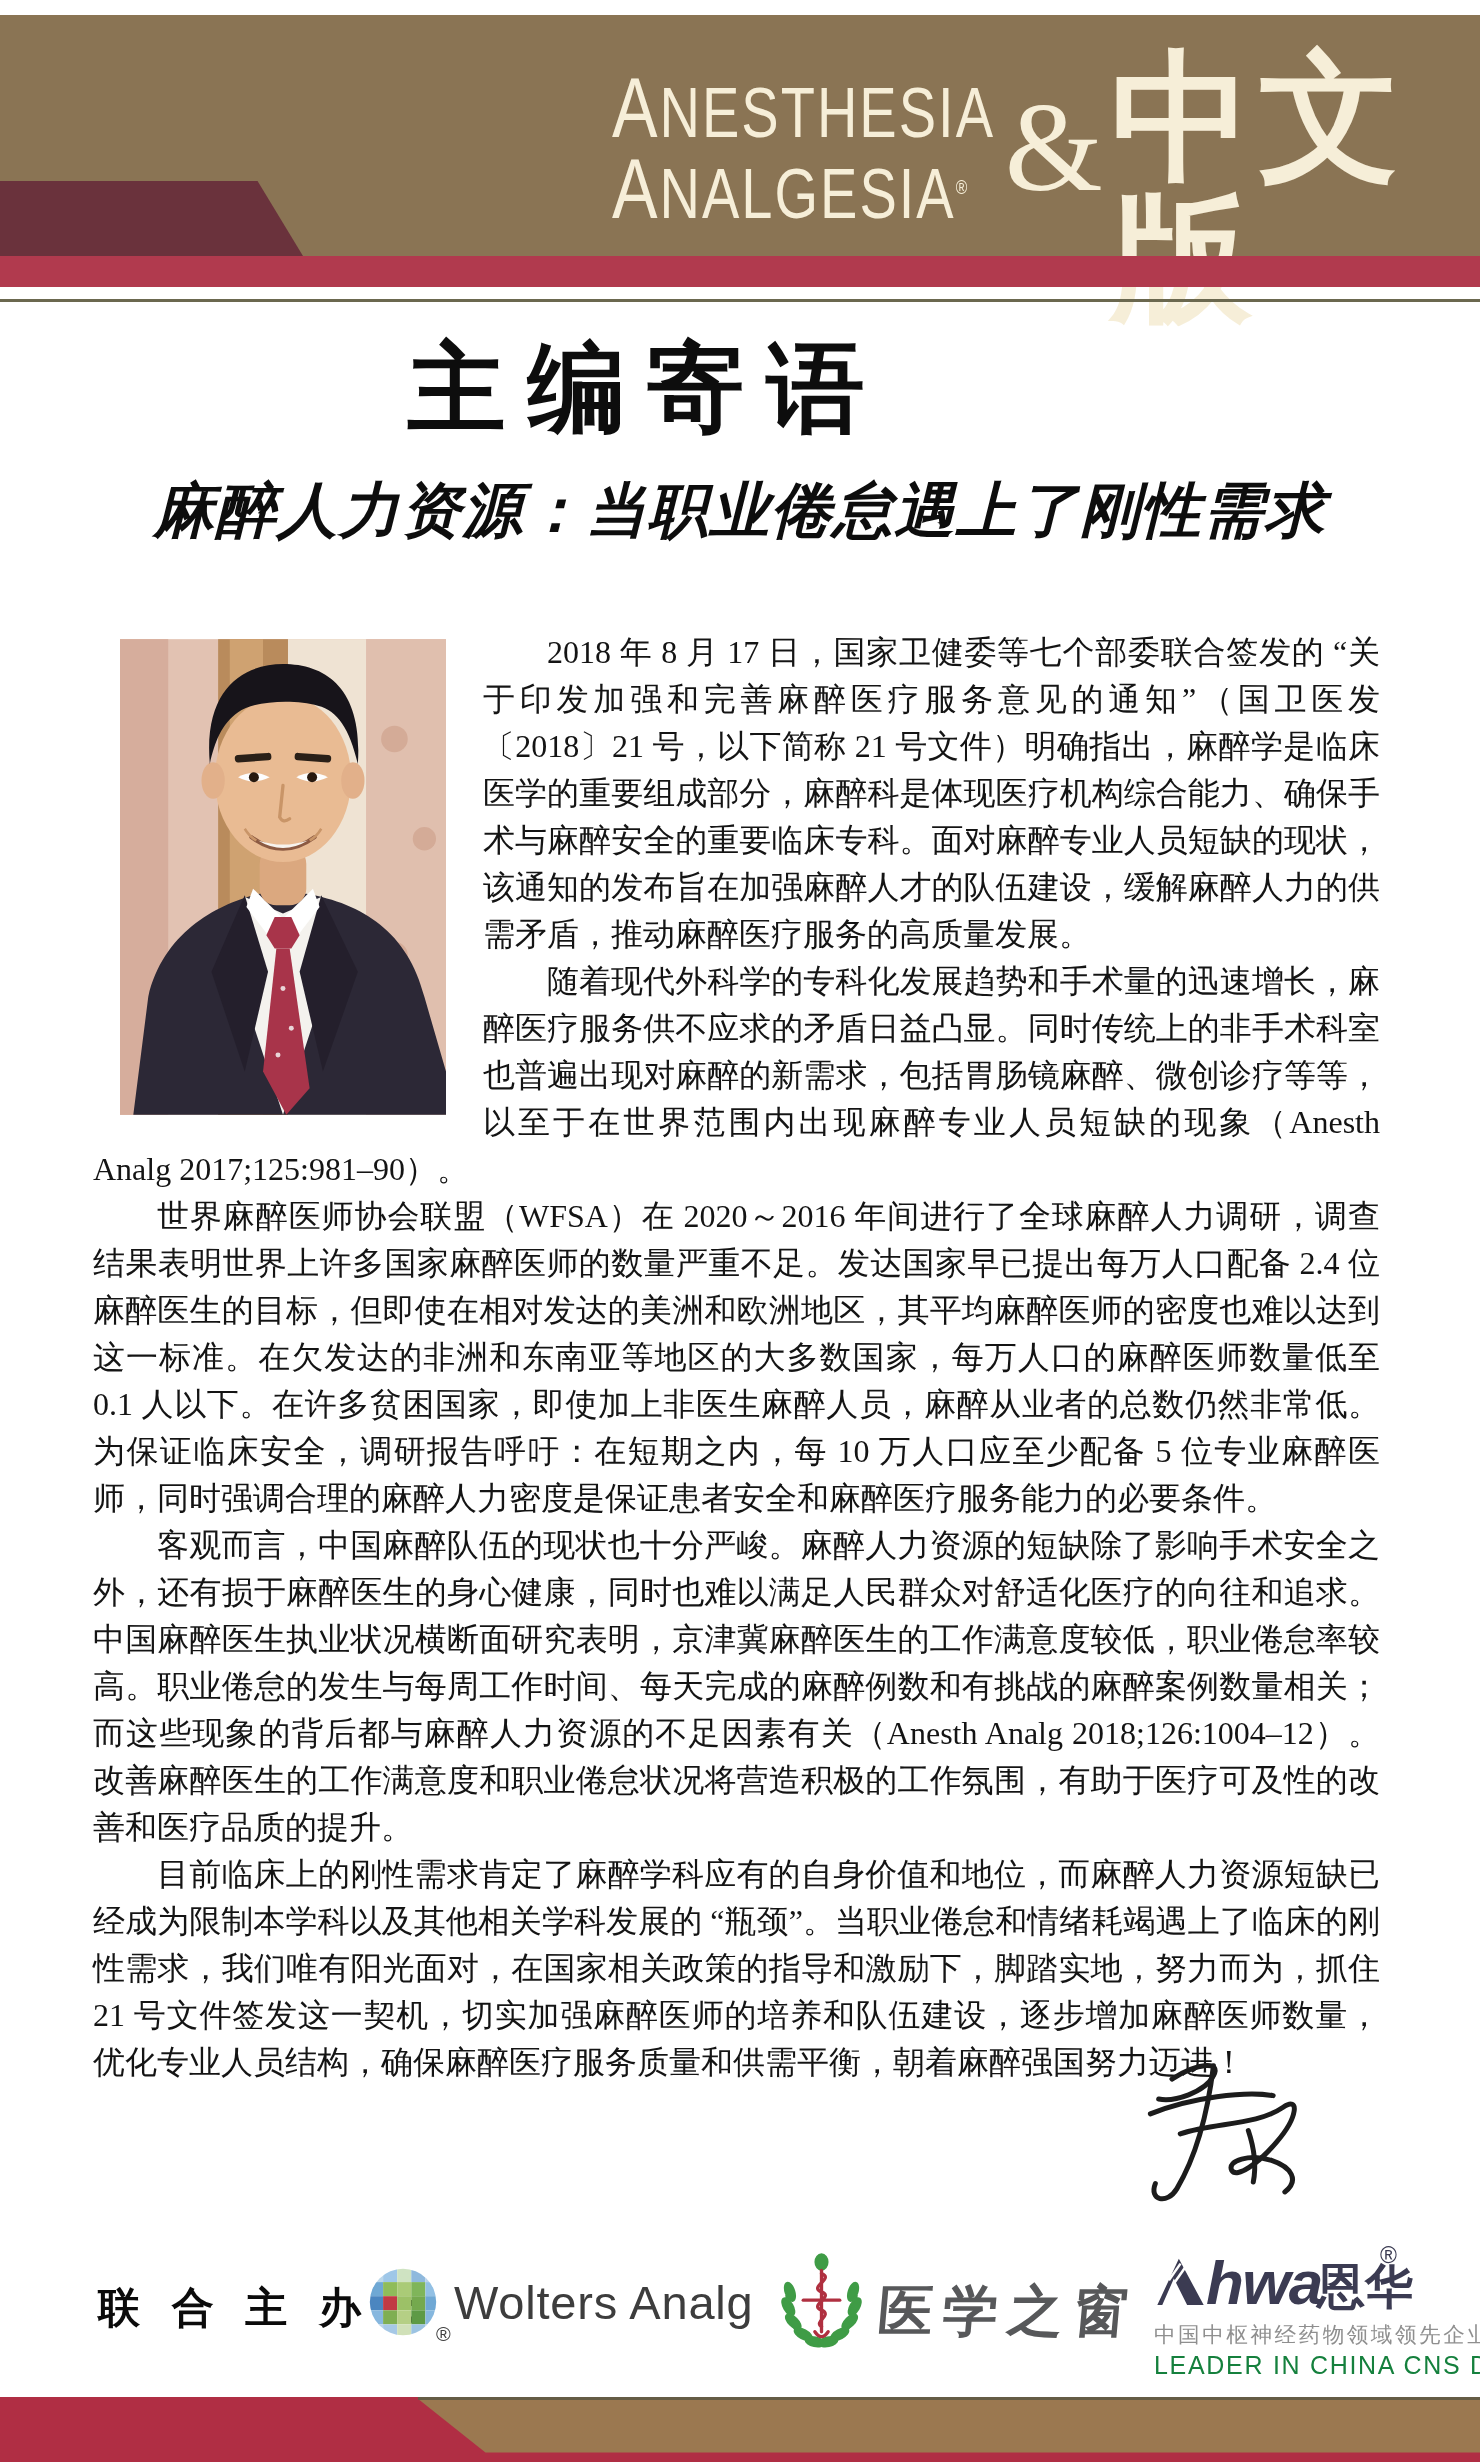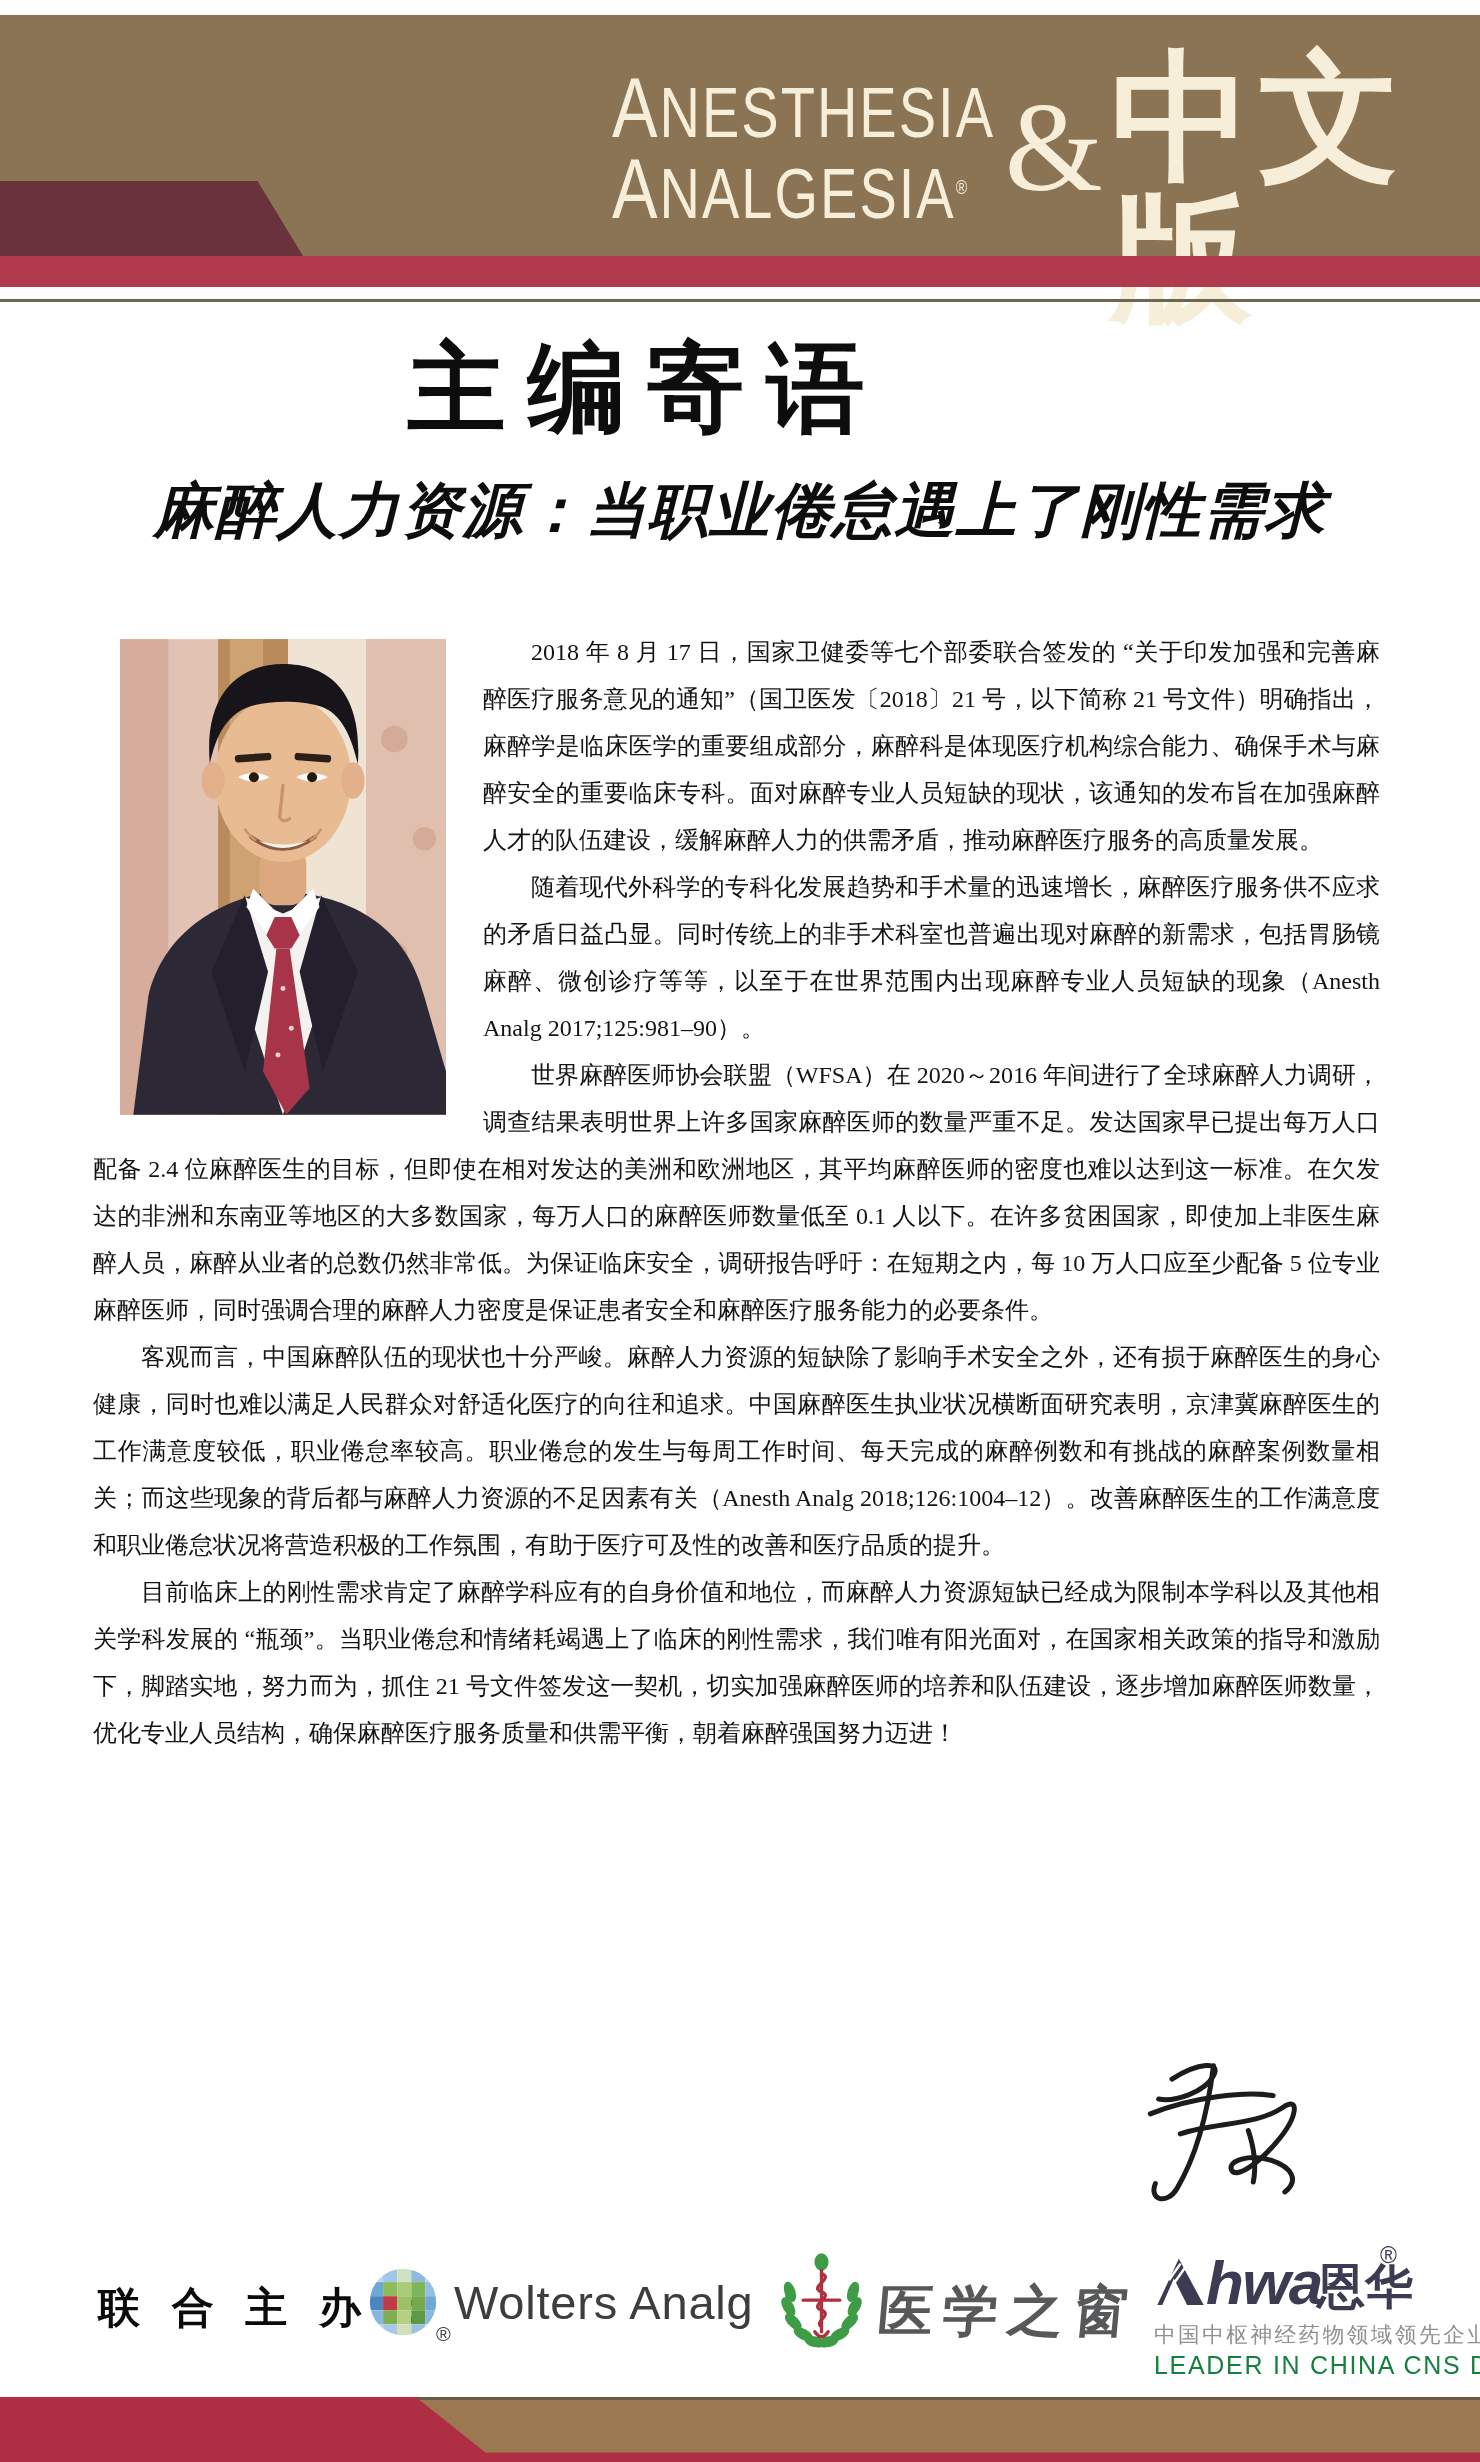--- a/index.html
+++ b/index.html
@@ -27,21 +27,21 @@
 
   
   .section-title { position:absolute; left:0; top:309px; width:1272px; text-align:center;
                    font-family:"Liberation Sans",sans-serif; font-weight:900; font-size:98px;
                    letter-spacing:21.6px; text-indent:21.6px; color:#0d0d0d; }
   .article-title { position:absolute; left:0; top:456px; width:1480px; text-align:center;
                    font-weight:700; font-size:60px; letter-spacing:1.7px; color:#0d0d0d;font-style:italic; }
 
   
   .body-text { position:absolute; left:93px; top:614px; width:1287px;
-               font-size:24px; line-height:47px; text-align:justify; color:#141414; }
+               font-size:32px; line-height:47px; text-align:justify; color:#141414; }
   .body-text p { text-indent:2em; }
   .portrait { float:left; width:326px; height:476px; margin:10px 37px 11.6px 27px;
               overflow:hidden; }
   .portrait svg { display:block; }
 
   
   .signature { position:absolute; left:1074px; top:2039px; width:249px; height:158px; }
 
   
   .partners { position:absolute; left:98px; top:2235px; width:1314px; height:125px;

